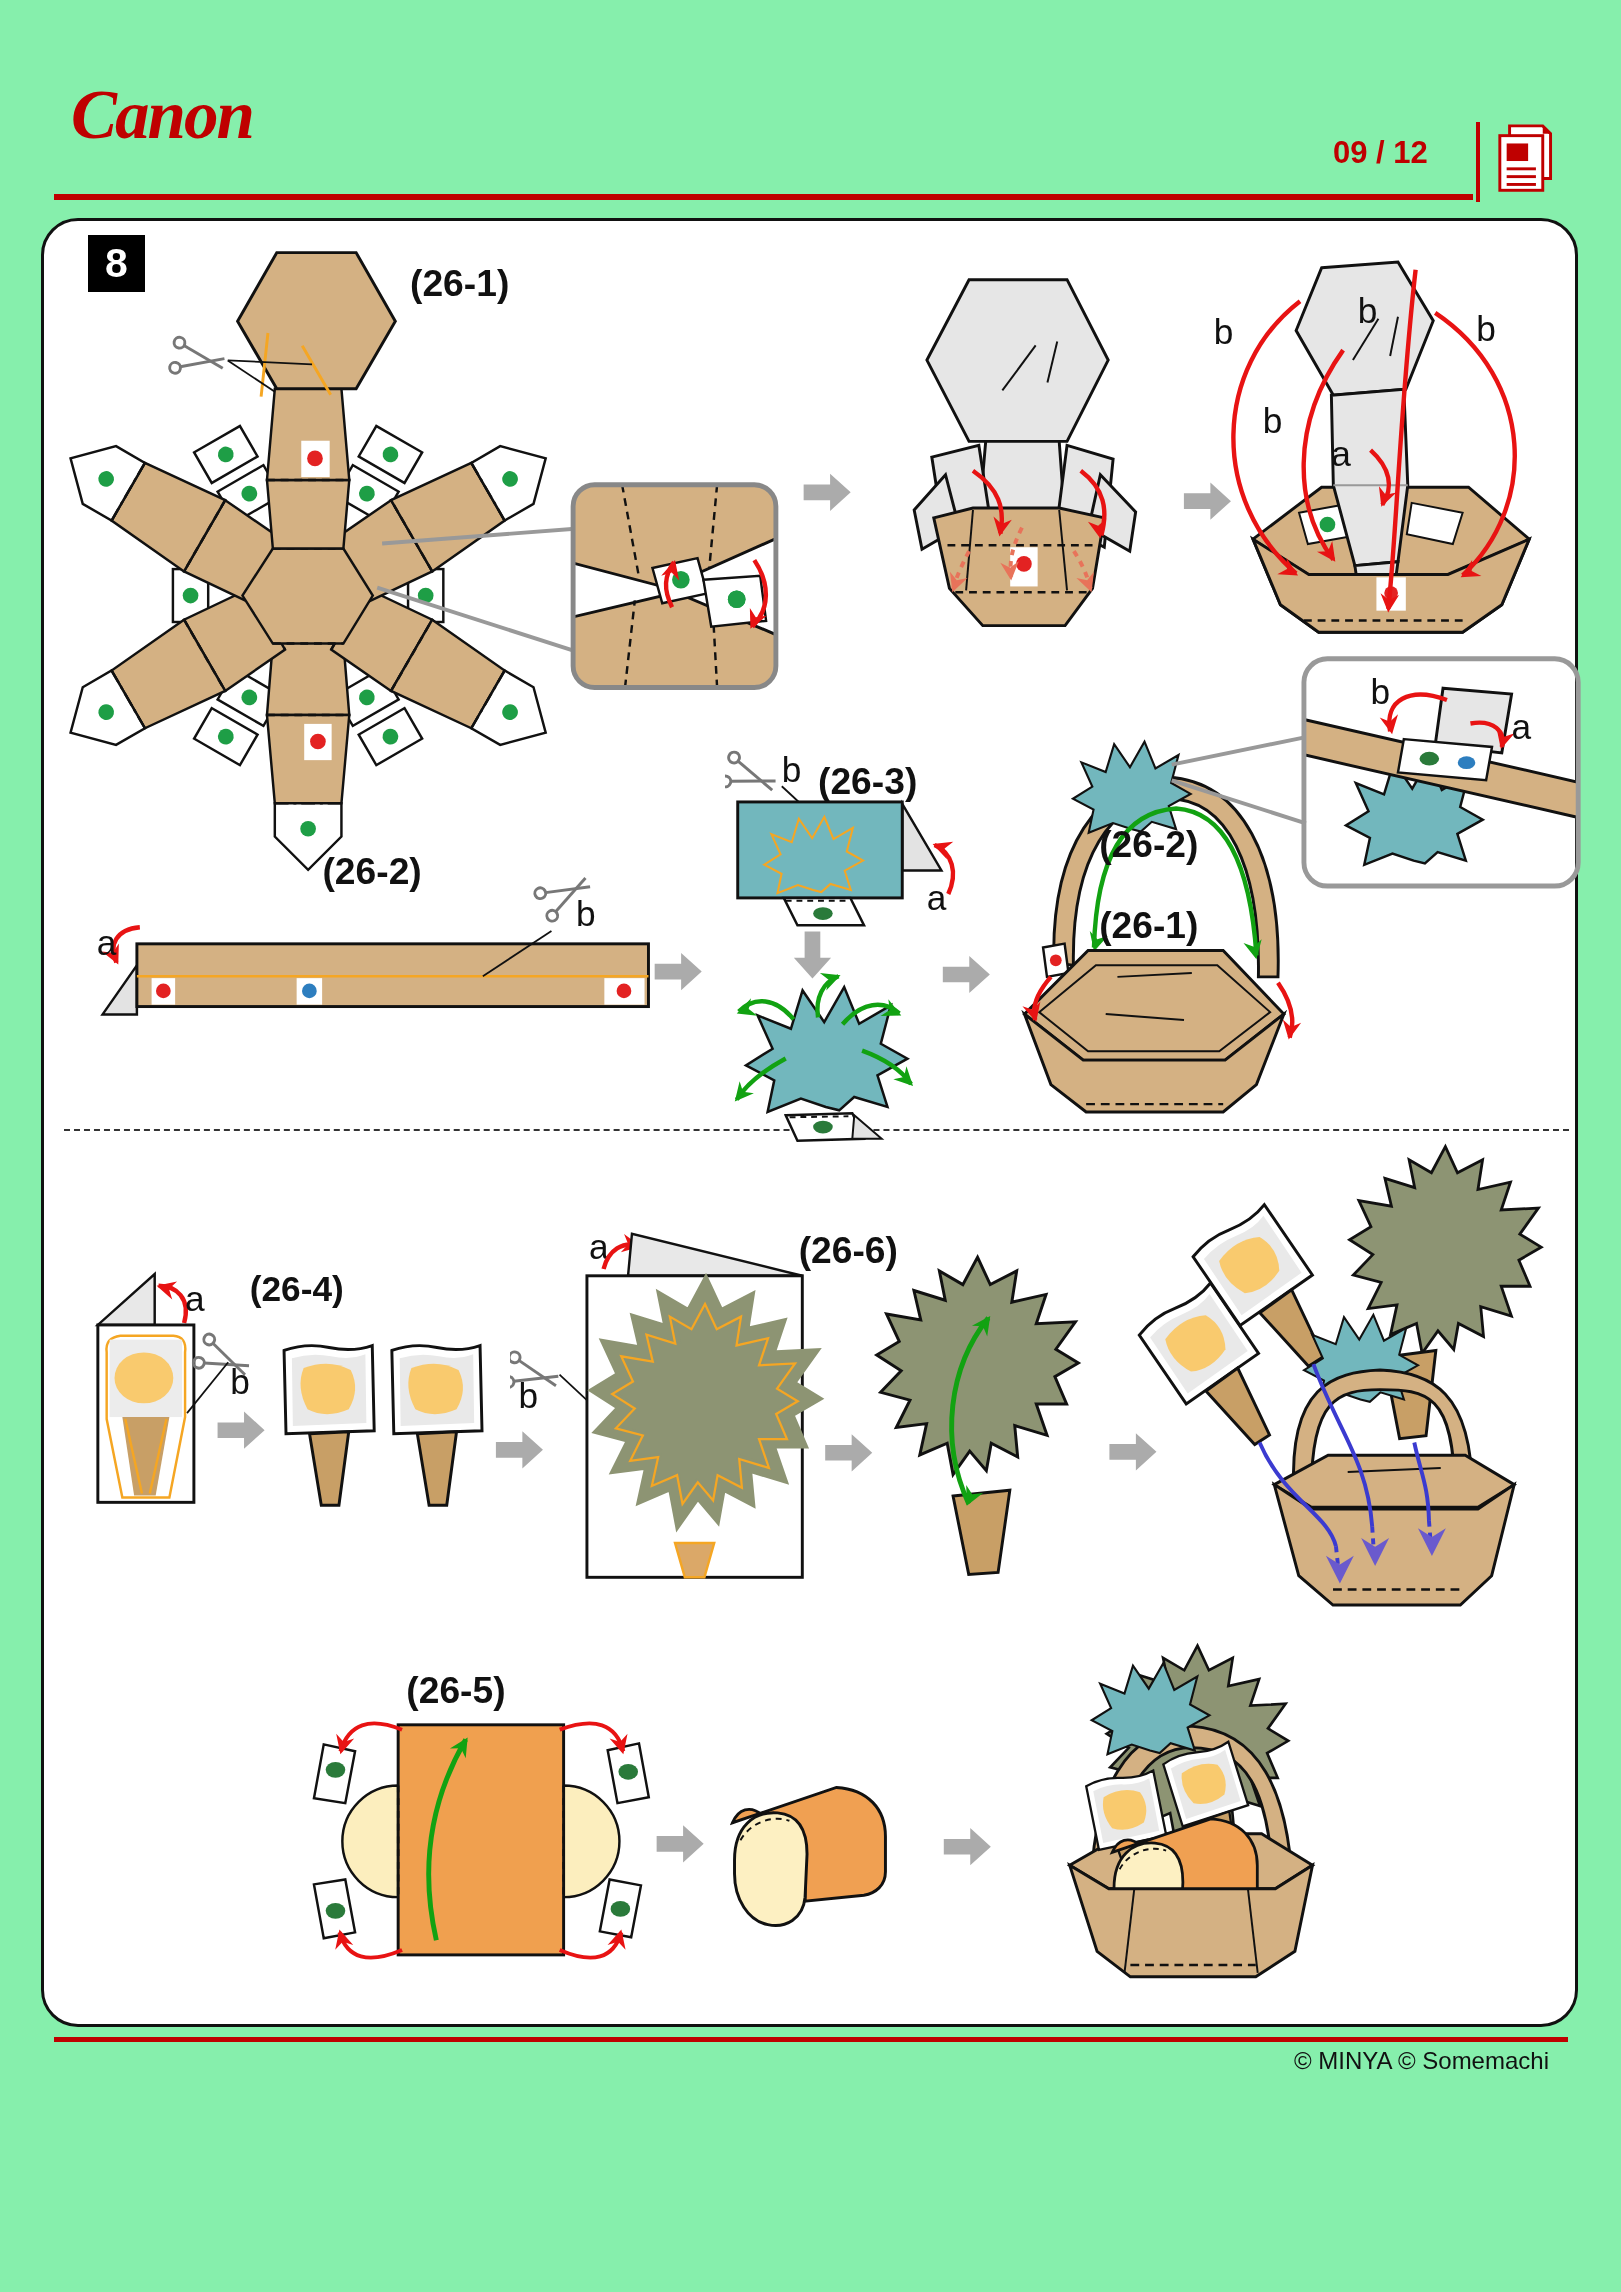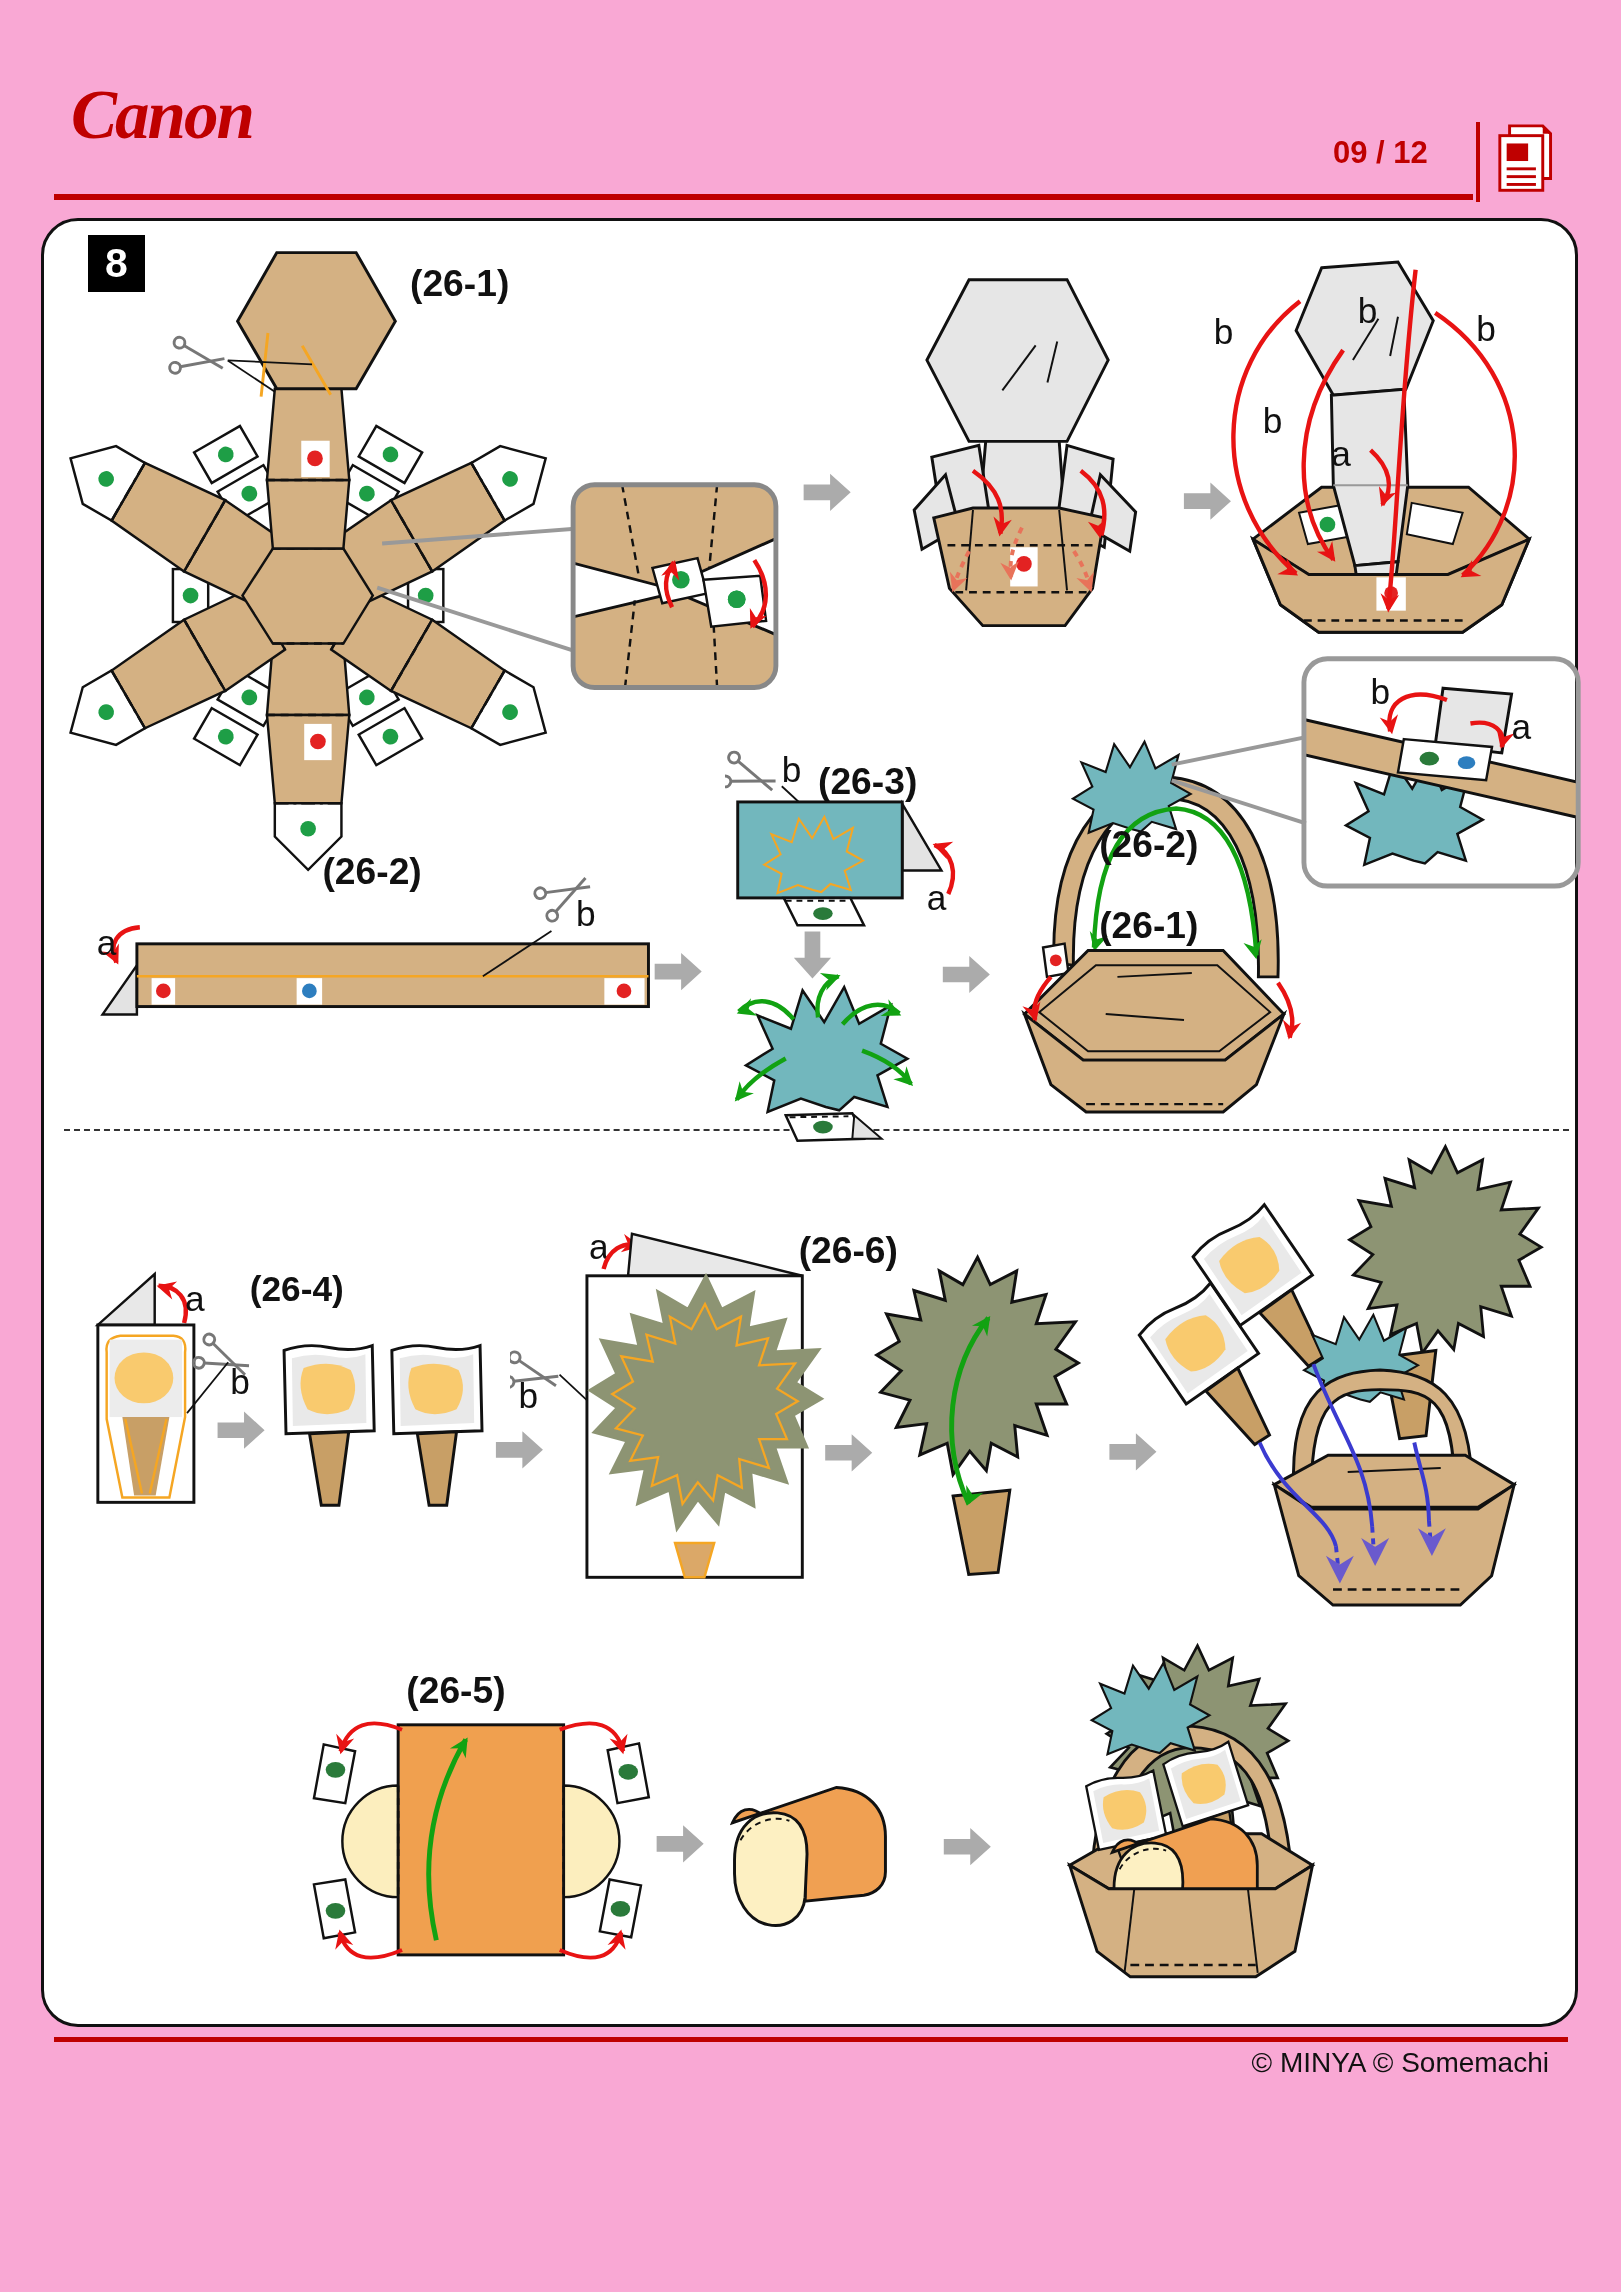--- a/index.html
+++ b/index.html
@@ -1,35 +1,35 @@
 <!DOCTYPE html>
 <html><head>
 <meta charset="utf-8">
 <style>
   html,body{margin:0;padding:0;background:#fff;}
-  .page{position:relative;width:1621px;height:2293px;background:#f9a8d4;overflow:hidden;
+  .page{position:relative;width:1621px;height:2293px;background:#86efac;overflow:hidden;
         font-family:"Liberation Sans",sans-serif;}
   .fig{position:absolute;}
   svg text{font-family:"Liberation Sans",sans-serif;fill:#111;}
   .lbl{font-weight:bold;font-size:38px;}
   .lbl36{font-weight:bold;font-size:36px;}
   .mark{font-size:36px;}
   .brand{position:absolute;left:71px;top:76px;color:#BF0000;
          font-family:"Liberation Serif",serif;font-weight:bold;font-size:69px;
          letter-spacing:-2px;font-style:italic;}
   .pageno{position:absolute;left:1333px;top:135px;color:#BF0000;font-weight:bold;font-size:31px;width:127px;text-align:left;}
   .vline{position:absolute;left:1476px;top:122px;width:3.9px;height:80px;background:#BF0000;}
   .rule{position:absolute;left:54px;top:194px;width:1419px;height:5.9px;background:#BF0000;}
   .mainbox{position:absolute;left:41px;top:218px;width:1531px;height:1803px;
            border:3.9px solid #111;border-radius:37px;background:#fff;}
   .badge{position:absolute;left:88px;top:235px;width:57px;height:57px;background:#000;
          color:#fff;font-weight:bold;font-size:41px;display:flex;align-items:center;justify-content:center;}
   .divider{position:absolute;left:64px;top:1129px;width:1505px;border-top:2.9px dashed #333;}
   .rule2{position:absolute;left:54px;top:2037px;width:1514px;height:4.9px;background:#BF0000;}
-  .credit{position:absolute;left:1059px;top:2047px;width:490px;text-align:right;font-size:28px;color:#111;}
+  .credit{position:absolute;left:1059px;top:2047px;width:490px;text-align:right;font-size:24px;color:#111;}
 </style>
 </head>
 <body>
 
 <div class="page">
 
 <svg width="0" height="0" style="position:absolute" aria-hidden="true">
 <defs>
   <g id="scissors" stroke="#777" fill="none" stroke-width="3">
     <circle cx="6" cy="7" r="5.5"></circle>

